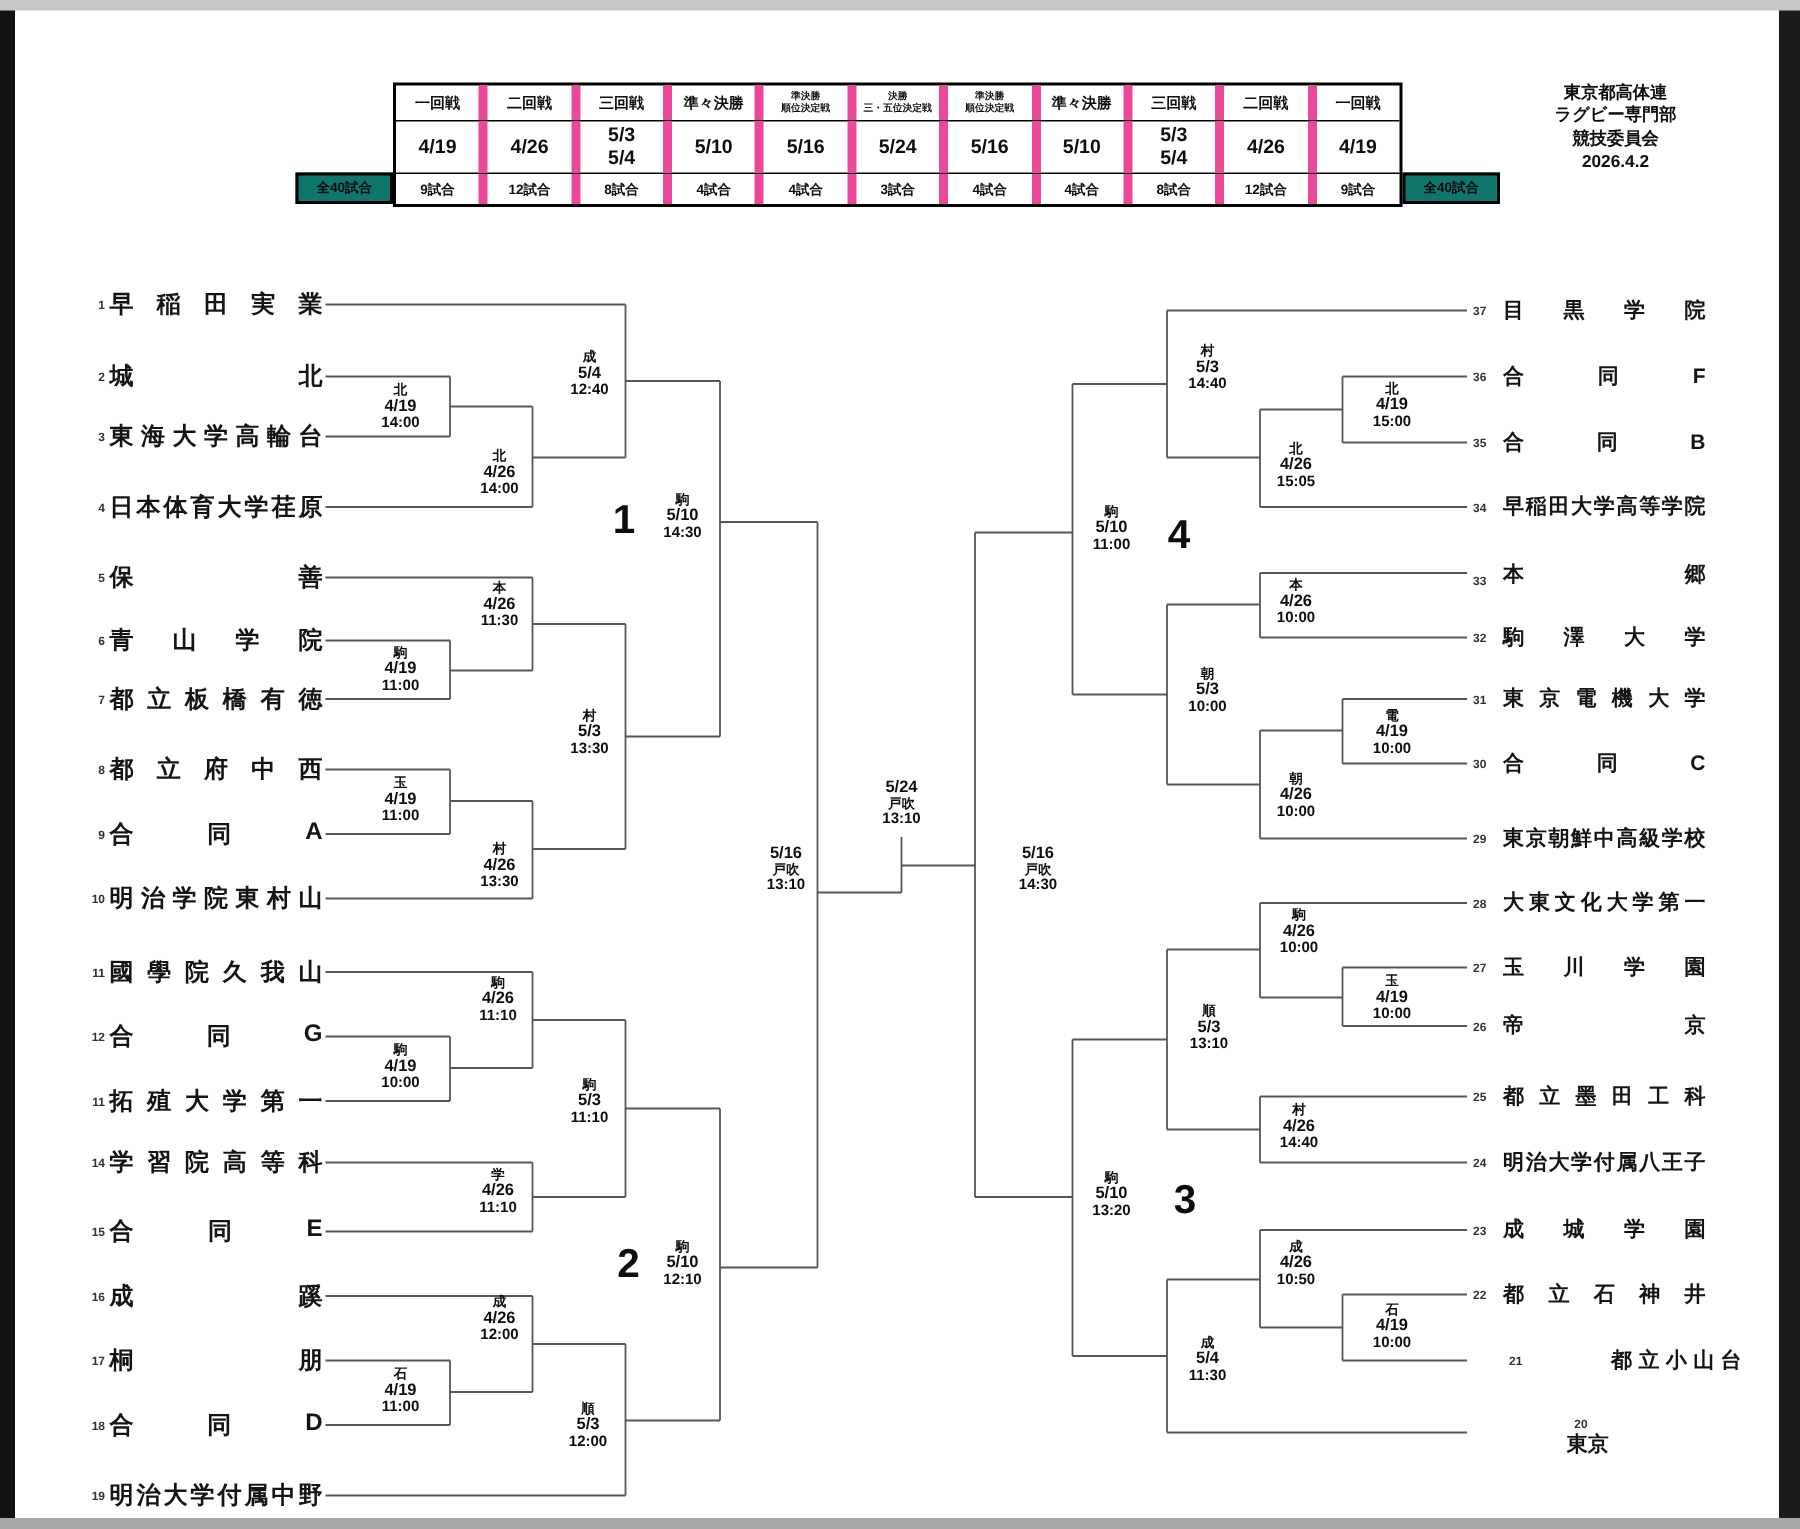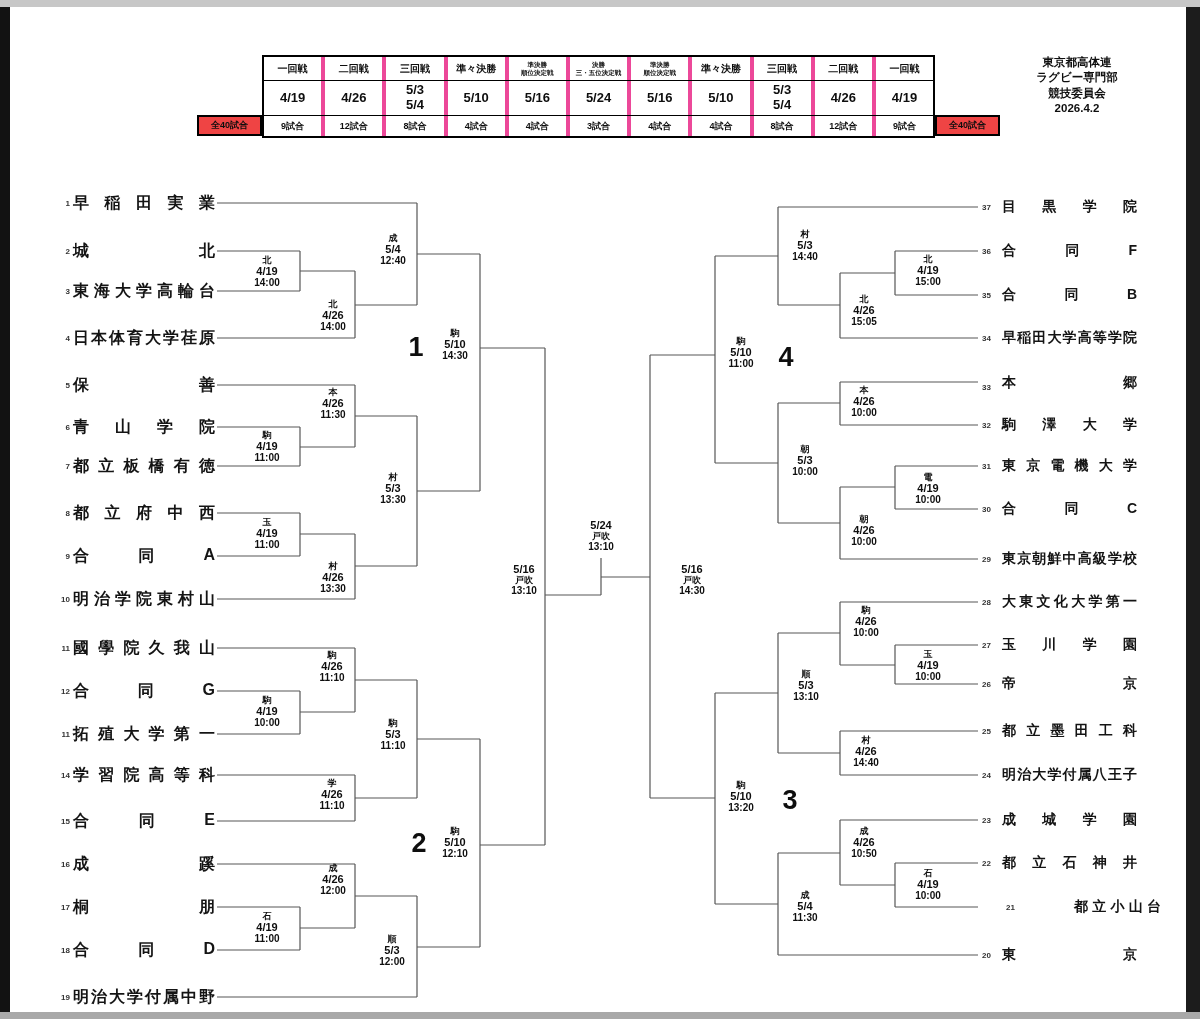--- a/index.html
+++ b/index.html
@@ -16,30 +16,30 @@
   .committee{position:absolute;left:1012px;top:55px;width:130px;text-align:center;
              font-weight:700;font-size:11.5px;line-height:1.34;color:#0e0e0e;}
 
   .sched{position:absolute;left:262px;top:55px;width:673px;border:2px solid #000;
          box-sizing:border-box;background:#fff;}
   .srow{display:flex;}
   .srow + .srow{border-top:1px solid #000;}
   .srow.r1{height:23px;}
   .srow.r2{height:34px;}
   .srow.r3{height:20px;}
-  .sc{flex:1;border-left:4px solid #ec4899;display:flex;flex-direction:column;align-items:center;
+  .sc{flex:1;border-left:6px solid #ec4899;display:flex;flex-direction:column;align-items:center;
       justify-content:center;font-weight:700;color:#0e0e0e;box-sizing:border-box;overflow:hidden;}
   .sc:first-child{border-left:none;}
   .r1 .sc{font-size:10px;}
   .r1 .sub{font-size:6.5px;line-height:1.2;white-space:nowrap;}
   .r2 .sc{font-size:13px;line-height:1.15;}
   .r3 .sc{font-size:9px;}
   .total-cell{position:absolute;top:115px;height:21px;width:65px;border:2px solid #000;
               box-sizing:border-box;display:flex;align-items:center;justify-content:center;
-              font-size:9px;font-weight:700;background:#ef4444;color:#0e0e0e;}
+              font-size:9px;font-weight:700;background:#0f766e;color:#0e0e0e;}
   .total-cell.l{left:197px;}
   .total-cell.r{left:935px;}
 
   .bracket-svg{position:absolute;left:0;top:0;z-index:1;}
 
   .team-row{position:absolute;display:flex;align-items:center;height:20px;z-index:2;}
   .team-no{flex:none;font-size:8px;font-weight:700;color:#333;}
   .team-no.l{width:16px;text-align:right;padding-right:3px;}
   .team-no.r{width:20px;text-align:left;padding-left:2px;}
   .team-name{flex:1;display:flex;justify-content:space-between;font-weight:700;color:#141414;
@@ -611,21 +611,21 @@
       <div class="team-row" style="top: 897px; left: 1004px; width: 157px; gap: 48px;">
         <div class="team-no r">21</div>
         <div class="team-name r">
           <span>都</span>
           <span>立</span>
           <span>小</span>
           <span>山</span>
           <span>台</span>
         </div>
       </div>
-      <div class="team-row" style="top: 945px; left: 980px; width: 157px;">
+      <div class="team-row" style="top: 945px; left: 980px; width: 157px; flex-direction: column;">
         <div class="team-no r">20</div>
         <div class="team-name r">
           <span>東</span>
           <span>京</span>
         </div>
       </div>
     </div>
   <div>
       <div class="match" style="left: 267px; top: 272px;">
         <div class="m-venue">北</div>

